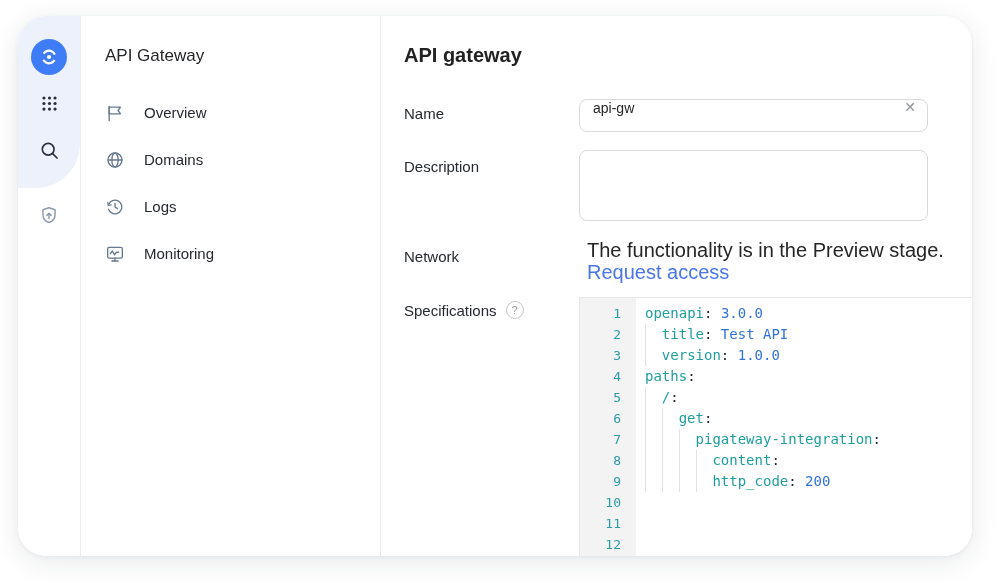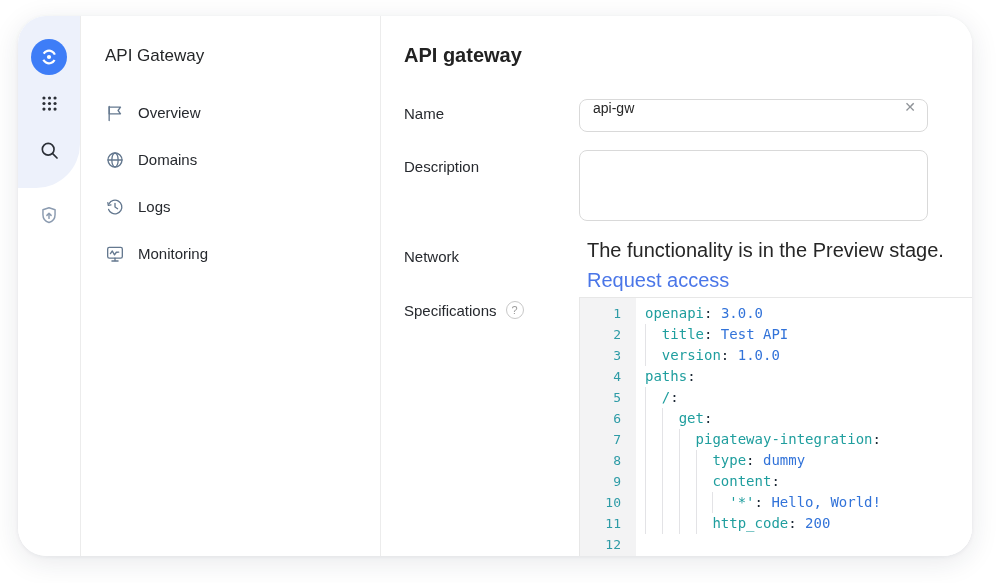--- a/index.html
+++ b/index.html
@@ -23,42 +23,42 @@
   .logo-circle{width:36px;height:36px;border-radius:50%;background:var(--accent);
                display:flex;align-items:center;justify-content:center}
 
   
   .vdiv{width:1px;flex:0 0 1px;background:#ececec}
 
   
   .sidenav{position:relative;width:299px;flex:0 0 299px;background:#fff}
   .sidenav-title{position:absolute;left:24px;top:30px;font-size:17px;color:#242628}
   .menu{position:absolute;left:24px;top:73px;right:8px}
-  .menu-item{height:47px;display:flex;align-items:center;gap:13px;cursor:pointer}
+  .menu-item{height:47px;display:flex;align-items:center;gap:19px;cursor:pointer}
   .menu-item svg{width:20px;height:20px;flex:0 0 20px}
   .menu-label{font-size:15px;color:#26292e}
 
   
   .main{position:relative;flex:1;background:#fff}
   .page-title{position:absolute;left:23px;top:28px;font-size:20px;font-weight:600;color:#222}
   .flabel{position:absolute;left:23px;font-size:15px;color:#26292e}
 
   .text-input{position:absolute;left:198px;top:83px;width:349px;height:33px;background:#fff;
               border:1px solid #d9d9d9;border-radius:8px;display:flex;align-items:flex-start;
               padding:0 11px 0 13px}
   .text-input input{flex:1;border:0;outline:none;background:transparent;font-size:14px;
                     color:#262626;font-family:inherit;padding:0;min-width:0}
   .clear-btn{color:#8f9398;font-size:14px;line-height:1;cursor:pointer;padding-left:8px}
 
   .desc-area{position:absolute;left:198px;top:134px;width:349px;height:71px;background:#fff;
              border:1px solid #d9d9d9;border-radius:8px;resize:none;outline:none;
              font-family:inherit;font-size:14px;color:#262626;padding:8px 12px}
 
   .network-block{position:absolute;left:206px;top:224px;width:370px;font-size:20px;line-height:21px}
-  .network-link{color:var(--link);cursor:pointer;display:inline-block;margin-top:9px}
+  .network-link{color:var(--link);cursor:pointer;display:inline-block;margin-top:1px}
 
   .specs-row{position:absolute;left:23px;top:285px;display:flex;align-items:flex-end;gap:9px}
   .q-icon{width:18px;height:18px;border:1px solid #c8c8c8;border-radius:50%;color:#9b9b9b;
           font-size:11px;line-height:16px;text-align:center;cursor:pointer;background:#fff}
 
   
   .editor{position:absolute;left:198px;top:281px;right:0;bottom:0;background:#fff;
           border-top:1px solid #e7e7e7;border-left:1px solid #e7e7e7;display:flex;
           font-family:"DejaVu Sans Mono",monospace;cursor:text;overflow:hidden}
   .gutter{width:56px;flex:0 0 56px;background:#f3f3f4;padding-top:5px}
@@ -217,21 +217,19 @@
           <div class="ln">12</div>
         </div>
       <div class="code" id="code">
           <div class="cl"><span class="k">openapi</span><span class="p">: </span><span class="v">3.0.0</span></div>
           <div class="cl"><span class="guide"></span><span class="k">title</span><span class="p">: </span><span class="v">Test API</span></div>
           <div class="cl"><span class="guide"></span><span class="k">version</span><span class="p">: </span><span class="v">1.0.0</span></div>
           <div class="cl"><span class="k">paths</span><span class="p">:</span></div>
           <div class="cl"><span class="guide"></span><span class="k">/</span><span class="p">:</span></div>
           <div class="cl"><span class="guide"></span><span class="guide"></span><span class="k">get</span><span class="p">:</span></div>
           <div class="cl"><span class="guide"></span><span class="guide"></span><span class="guide"></span><span class="k">pigateway-integration</span><span class="p">:</span></div>
-          <div class="cl"><span class="guide"></span><span class="guide"></span><span class="guide"></span><span class="guide"></span><span class="k">type</span><span class="p">: </span><span class="v">dummy</span></div>
           <div class="cl"><span class="guide"></span><span class="guide"></span><span class="guide"></span><span class="guide"></span><span class="k">content</span><span class="p">:</span></div>
-          <div class="cl"><span class="guide"></span><span class="guide"></span><span class="guide"></span><span class="guide"></span><span class="guide"></span><span class="k">'*'</span><span class="p">: </span><span class="v">Hello, World!</span></div>
           <div class="cl"><span class="guide"></span><span class="guide"></span><span class="guide"></span><span class="guide"></span><span class="k">http_code</span><span class="p">: </span><span class="v">200</span></div>
         </div>
     </div>
   </div>
 
 </div>
 
 </body></html>

